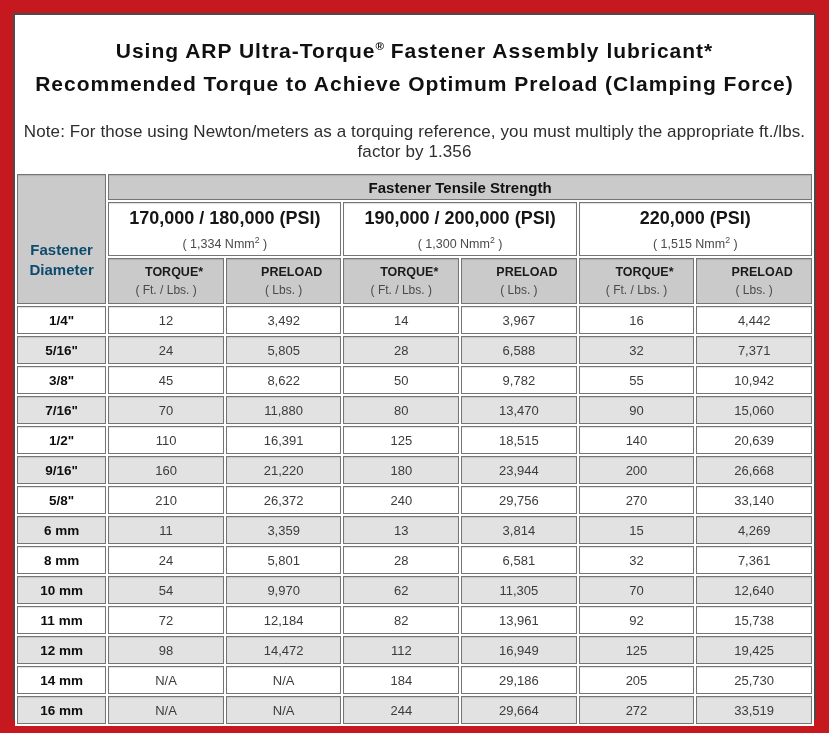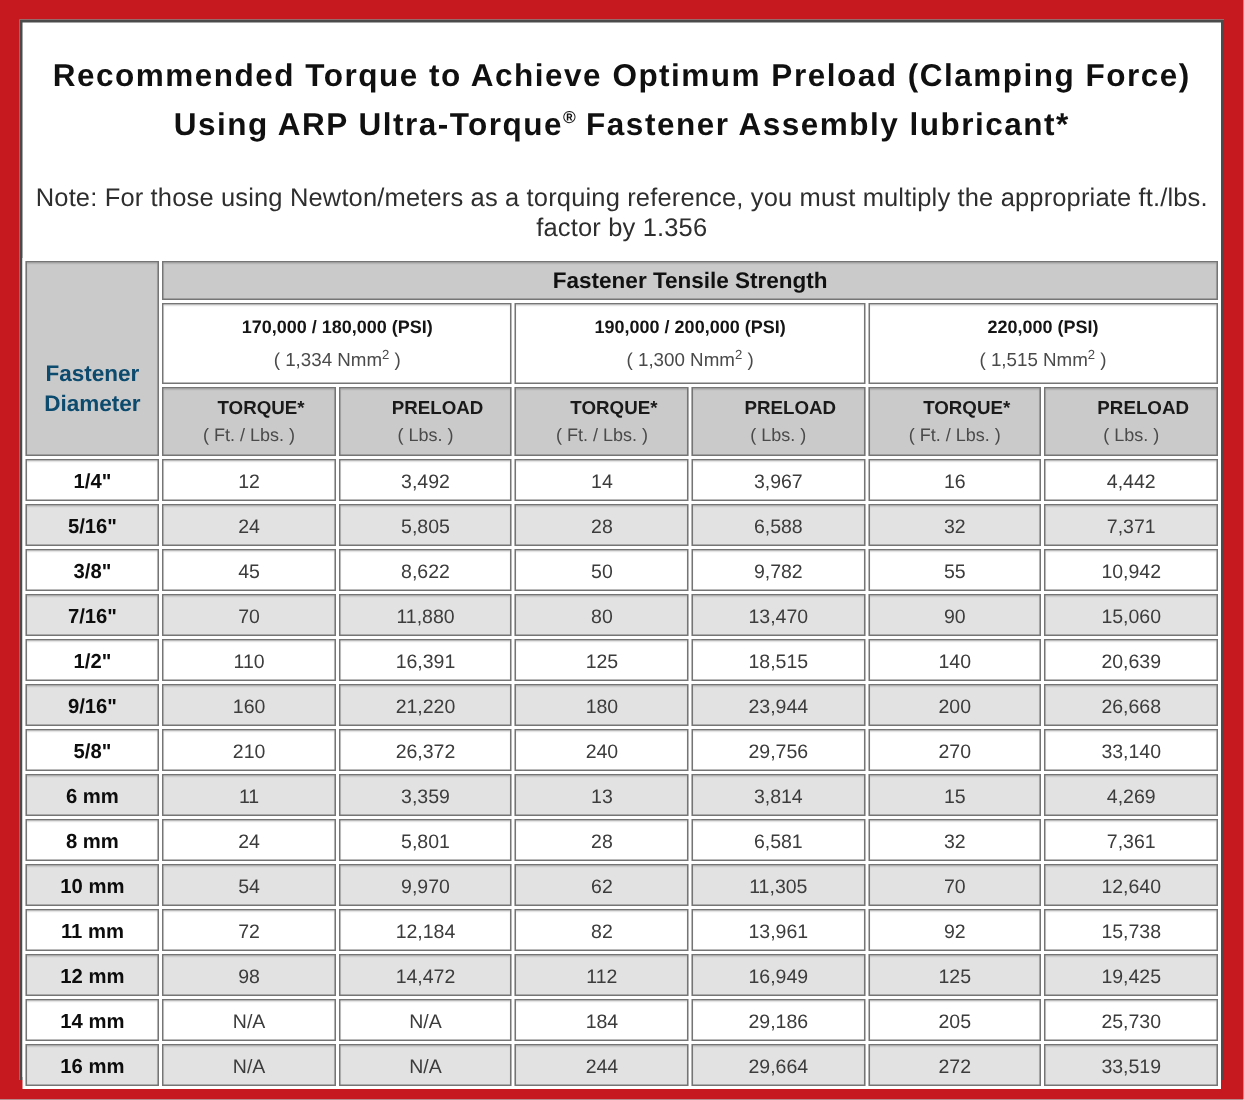--- a/index.html
+++ b/index.html
@@ -38,40 +38,40 @@
     box-shadow:inset 0 1px 1px rgba(0,0,0,0.13);
     overflow:hidden;
   }
   .hdr { background:#cacaca; }
   .row-tensile th.tensile { height:26px; font-size:15px; font-weight:bold; color:#111; }
   th.diam {
     vertical-align:bottom; padding-bottom:24px;
     font-size:15px; font-weight:bold; color:#0c4a6e; line-height:1.3;
   }
   .row-psi th { height:54px; background:#ffffff; }
-  .psi-label { font-weight:bold; font-size:12px; color:#151515; margin-bottom:6px;text-align:center; }
+  .psi-label { font-weight:bold; font-size:18px; color:#151515; margin-bottom:6px;text-align:center; }
   .nmm { font-weight:normal; font-size:12.5px; color:#4a4a4a; }
   .nmm sup { font-size:0.7em; }
   .row-colhdr th { height:46px; }
   .col-lbl { font-weight:bold; font-size:12.5px; color:#1a1a1a; margin-bottom:4px;padding-left:16px; }
   .col-sub { font-weight:normal; font-size:12px; color:#4a4a4a; }
   tbody th { font-size:13.5px; font-weight:bold; color:#0d0d0d; background:#ffffff; height:28px; }
   tbody td { font-size:13px; color:#3c3c3c; background:#ffffff; height:28px; }
   tbody tr.alt th, tbody tr.alt td { background:#e2e2e2; }
 </style>
 </head>
 <body>
 
 <div class="screen">
   <div class="panel">
 
     <div class="header-block">
       <div class="title">
+        <div><span>Using ARP Ultra-Torque</span><sup>®</sup><span> Fastener Assembly lubricant*</span></div>
         <div>Recommended Torque to Achieve Optimum Preload (Clamping Force)</div>
-        <div><span>Using ARP Ultra-Torque</span><sup>®</sup><span> Fastener Assembly lubricant*</span></div>
       </div>
       <div class="note">Note: For those using Newton/meters as a torquing reference, you must multiply the appropriate ft./lbs. factor by 1.356</div>
     </div>
 
     <div class="table-area">
       <table>
         <colgroup>
           <col style="width:11.4%">
           <col style="width:14.766%">
             <col style="width:14.766%">

